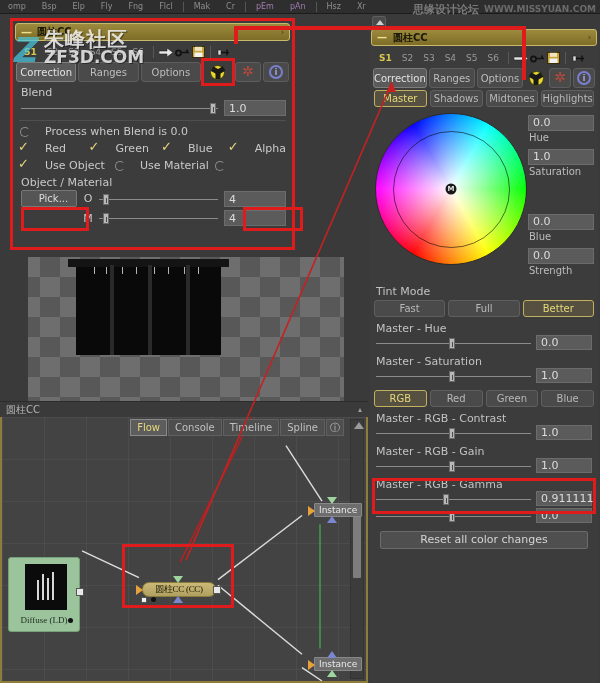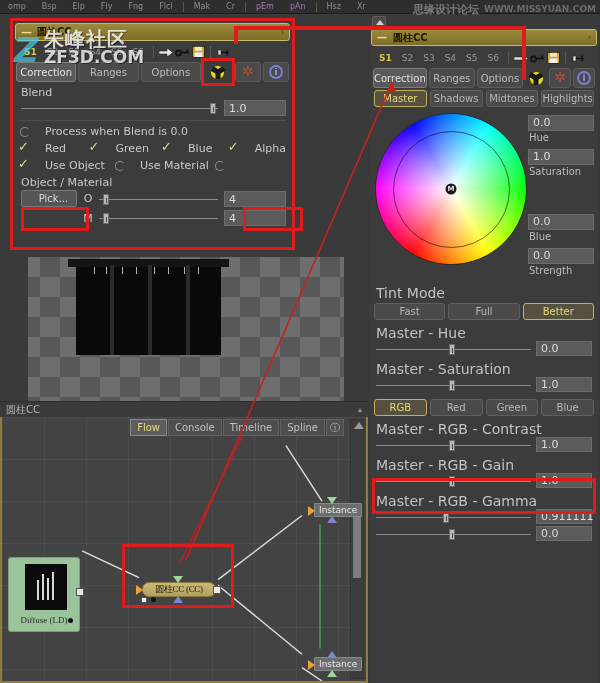--- a/index.html
+++ b/index.html
@@ -271,21 +271,21 @@
     transform: translate(-50%,-50%); border-radius: 50%; background: #1a1a1a;
     color: #e8e8e8; font-size: 7px; text-align: center; line-height: 11px; font-weight: bold;
   }
   .wheel-vals { width: 66px; padding-top: 2px; }
   .wv-num {
     height: 16px; background: #5b5b5b; border: 1px solid #6c6c6c;
     font-size: 11px; color: #dcdcdc; padding: 0 4px; line-height: 14px;
   }
   .wv-lab { font-size: 10px; color: #bdbdbd; padding: 1px 0 6px 1px; }
 
-  .r-label { font-size: 14px; color: #c2c2c2; padding: 3px 6px 0 6px; }
+  .r-label { font-size: 11px; color: #c2c2c2; padding: 3px 6px 0 6px; }
   .r-slider-row { display: flex; align-items: center; gap: 5px; padding: 0 6px 2px 6px; }
   .r-track { flex: 1; height: 12px; position: relative; }
   .r-track::before { content:""; position:absolute; left:0; right:0; top:6px; height:1px; background:#8b8b8b; }
   .r-num {
     width: 56px; height: 15px; background: #5b5b5b; border: 1px solid #6c6c6c;
     font-size: 11px; color: #dcdcdc; padding: 0 4px; line-height: 13px;
   }
   .gamma-hl { position: absolute; left: 2px; top: 450px; right: 2px; height: 36px; border: 3px solid #e01b1b; pointer-events:none;}
   .resetbtn {
     margin: 6px 10px; height: 18px; background: #4f4f4f; border: 1px solid #6b6b6b; border-radius: 2px;
@@ -729,20 +729,21 @@
         <div class="r-num">0.911111</div>
       </div>
 
       <div class="r-slider-row">
         <div class="r-track">
           <div class="knob" style="left:47%"></div>
         </div>
         <div class="r-num">0.0</div>
       </div>
 
+      <div class="resetbtn">Reset all color changes</div>
 
       <div class="gamma-hl"></div>
     </div>
   </div>
 
   <svg class="anno" viewBox="0 0 600 683">
 
     <path d="M236 44 L236 28 L524 28 L524 74" stroke="#e01b1b" stroke-width="4" fill="none"></path>
 
     <path d="M524 74 L524 80" stroke="#e01b1b" stroke-width="4" fill="none"></path>

